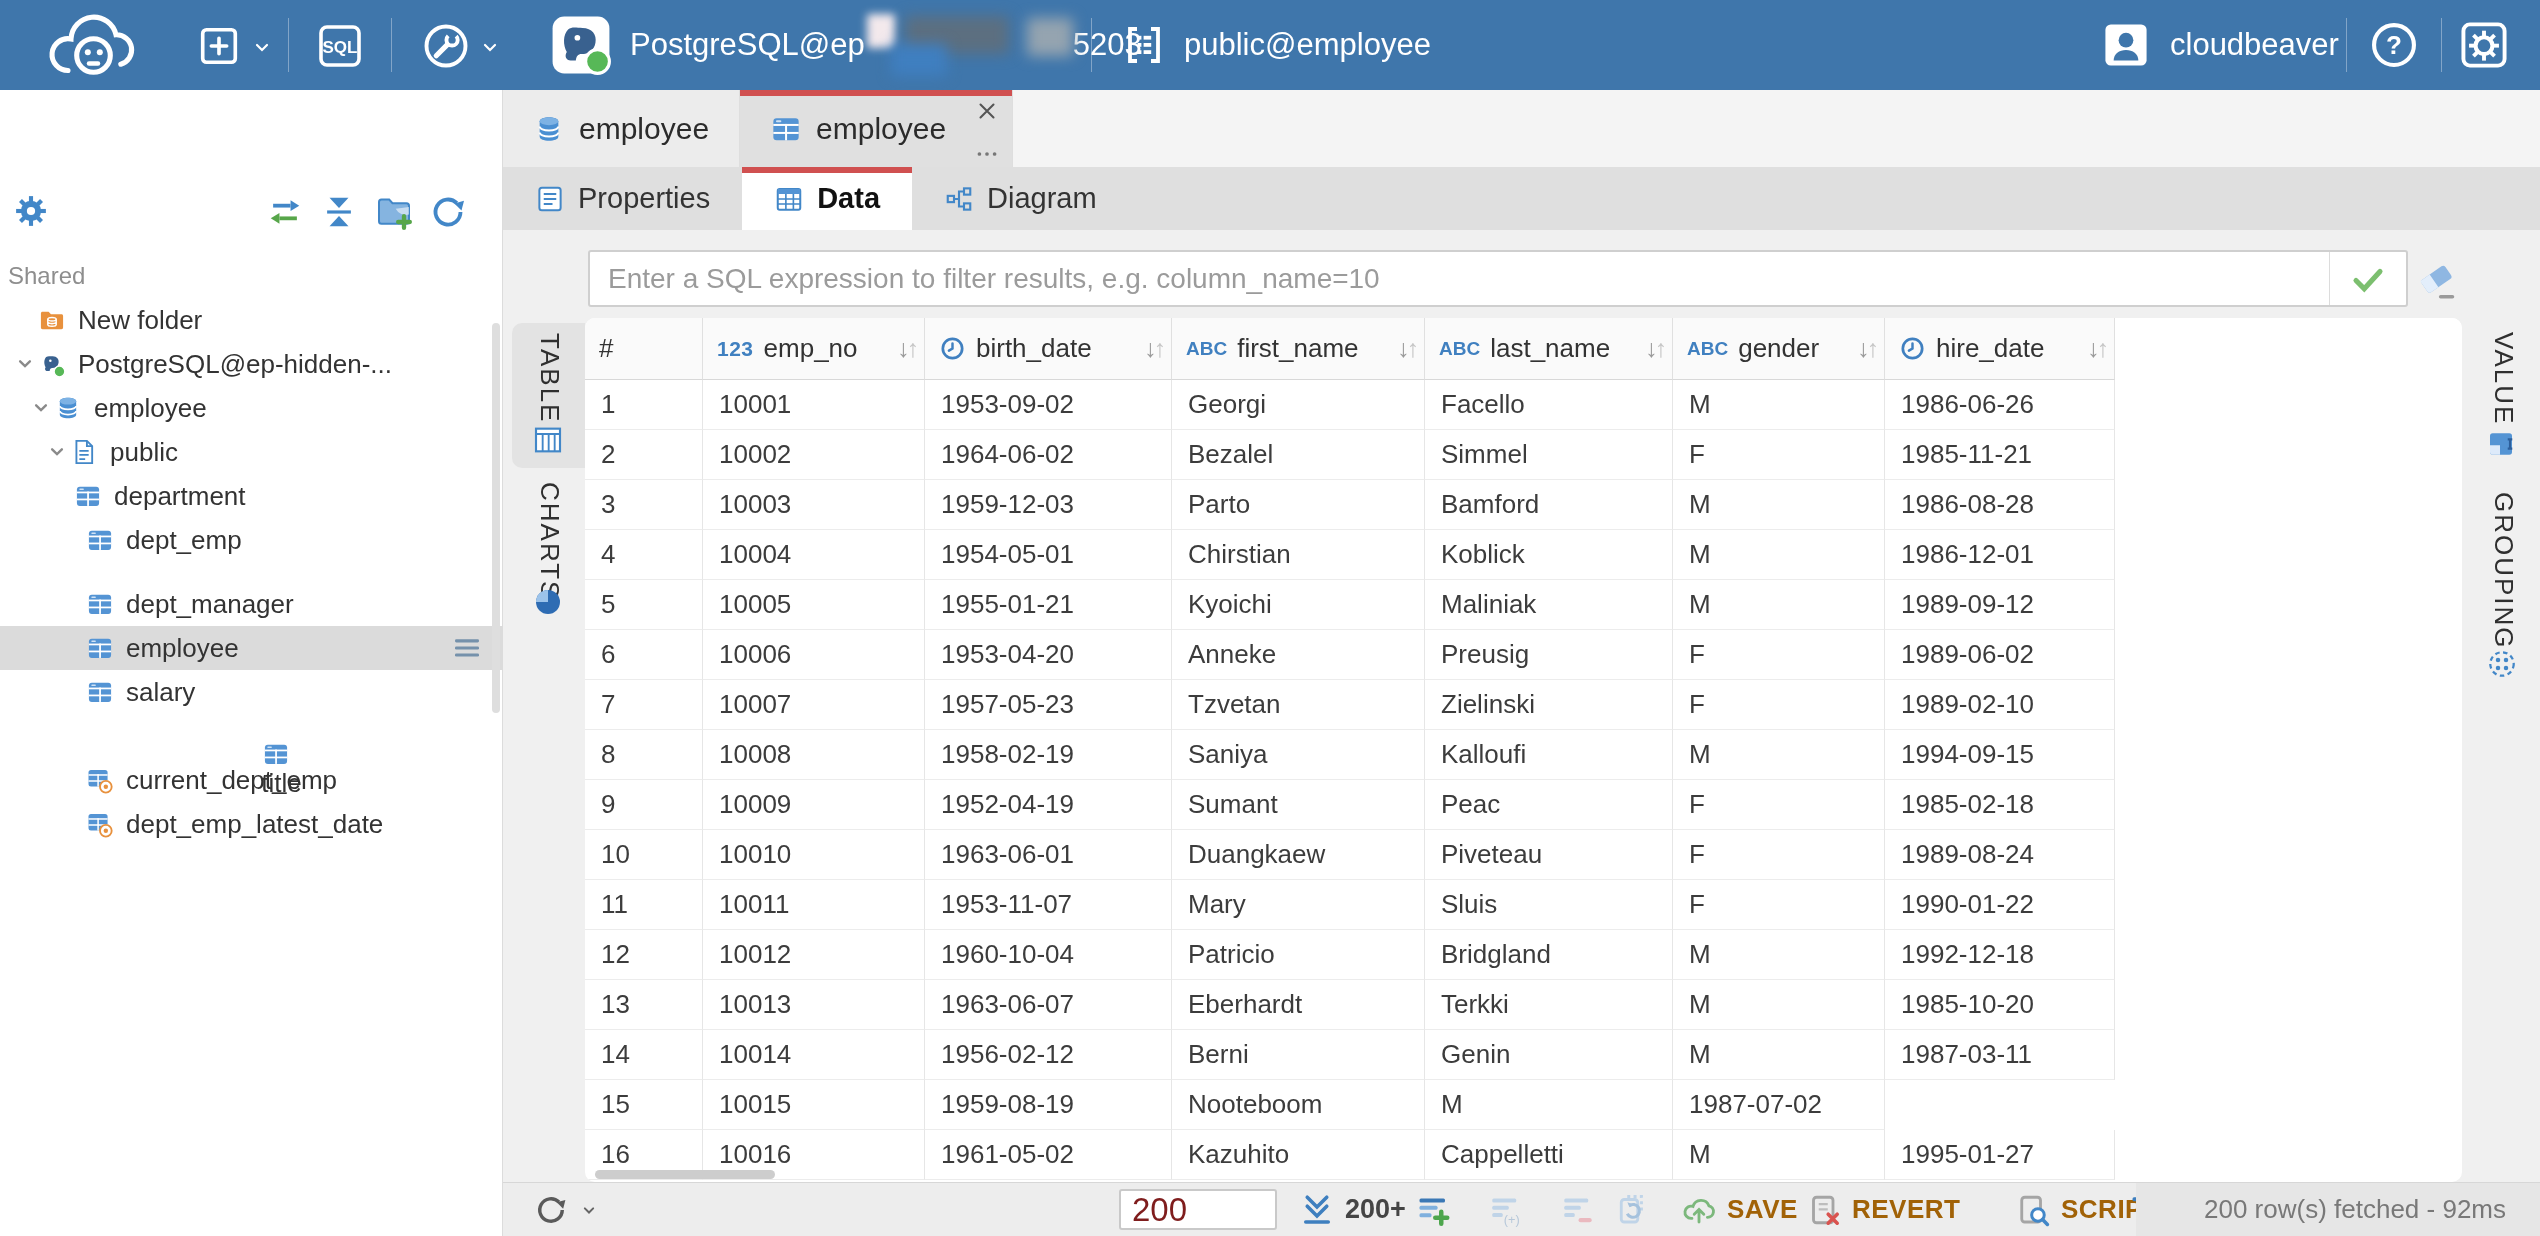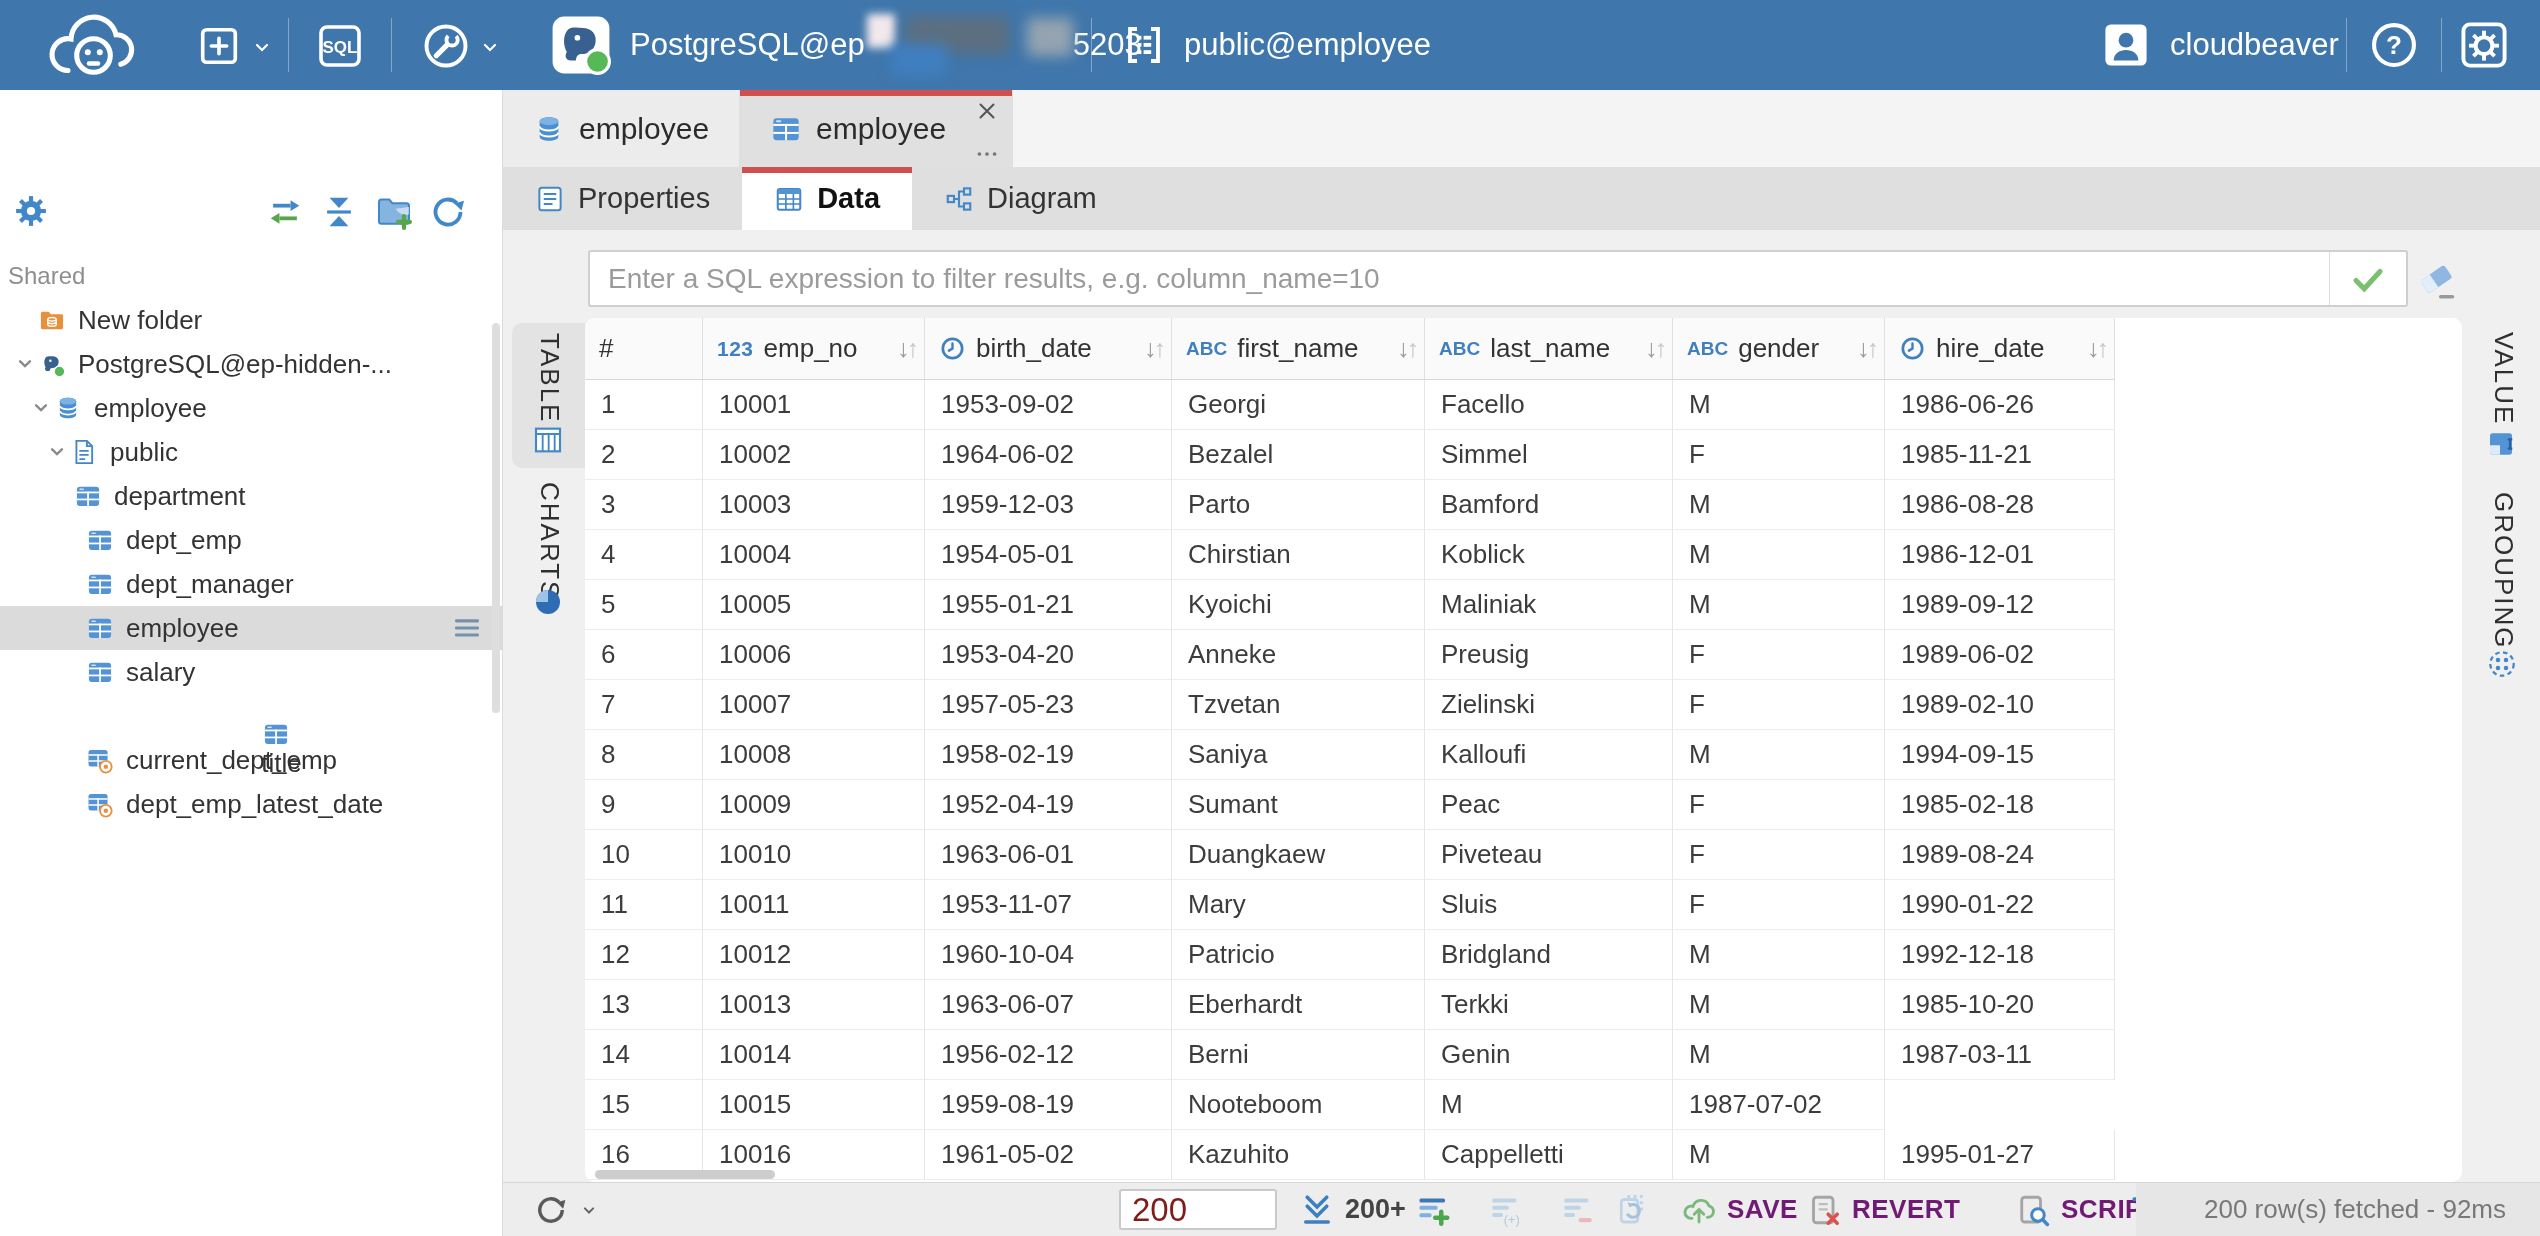--- a/index.html
+++ b/index.html
@@ -78,21 +78,21 @@
   .gbody .gcell{height:50px;border-right:1px solid #e6e6e6;border-bottom:1px solid #ececec;display:flex;align-items:center;box-sizing:border-box;padding-left:16px;font-size:26px;color:#3c3c3c;white-space:nowrap;overflow:hidden;}
   .gbody .gfill{border:none;}
   .rownum{color:#444;}
   .hscroll{position:absolute;left:10px;bottom:3px;width:180px;height:9px;background:#cdcdcd;border-radius:5px;}
 
   
   .toolbar{position:absolute;left:503px;top:1182px;width:2037px;height:54px;background:#ededed;border-top:1px solid #d7d7d7;box-sizing:border-box;}
   .tb-right{position:absolute;right:0;top:0;width:404px;height:53px;background:#e6e6e6;}
   .tbtn{position:absolute;display:flex;align-items:center;gap:10px;height:53px;top:0;}
   .tbtn .icon{width:36px;height:36px;}
-  .tbtn .lbl{font-size:26px;font-weight:bold;color:#701a75;letter-spacing:.5px;}
+  .tbtn .lbl{font-size:26px;font-weight:bold;color:#a16207;letter-spacing:.5px;}
   .tbtn.enabled .lbl{color:#555;}
   .dis{opacity:.55;}
   .limitbox{position:absolute;left:616px;top:6px;width:158px;height:41px;background:#fff;border:2px solid #c9c9c9;border-radius:3px;box-sizing:border-box;}
   .limitbox input{width:120px;height:35px;border:none;outline:none;font-size:33px;color:#7f1d1d;padding-left:11px;font-family:"Liberation Sans",sans-serif;background:transparent;}
   .fetchlbl{font-size:27px;font-weight:bold;color:#444;}
   .status{position:absolute;right:34px;top:0;height:53px;display:flex;align-items:center;font-size:26px;color:#787878;}
 </style>
 </head>
 <body>
 
@@ -336,21 +336,21 @@
           <svg viewBox="0 0 24 24">
             <rect x="2.5" y="4" width="19" height="16.5" rx="2.5" fill="#5494d4"></rect>
             <rect x="2.5" y="8.2" width="19" height="1.5" fill="#fff"></rect>
             <rect x="11.3" y="8.2" width="1.5" height="12.3" fill="#fff"></rect>
             <rect x="2.5" y="14.2" width="19" height="1.5" fill="#fff"></rect>
             <rect x="4.5" y="5.5" width="4" height="1.4" rx=".7" fill="#cfe2f5"></rect>
           </svg>
         </span>
         <span class="tlabel">dept_emp</span>
       </div>
-      <div class="trow" style="padding-left: 60px;">
+      <div class="trow" style="padding-left: 60px; margin-top: 20px;">
         <span class="tchev"></span>
         <span class="ticon">
           <svg viewBox="0 0 24 24">
             <rect x="2.5" y="4" width="19" height="16.5" rx="2.5" fill="#5494d4"></rect>
             <rect x="2.5" y="8.2" width="19" height="1.5" fill="#fff"></rect>
             <rect x="11.3" y="8.2" width="1.5" height="12.3" fill="#fff"></rect>
             <rect x="2.5" y="14.2" width="19" height="1.5" fill="#fff"></rect>
             <rect x="4.5" y="5.5" width="4" height="1.4" rx=".7" fill="#cfe2f5"></rect>
           </svg>
         </span>

